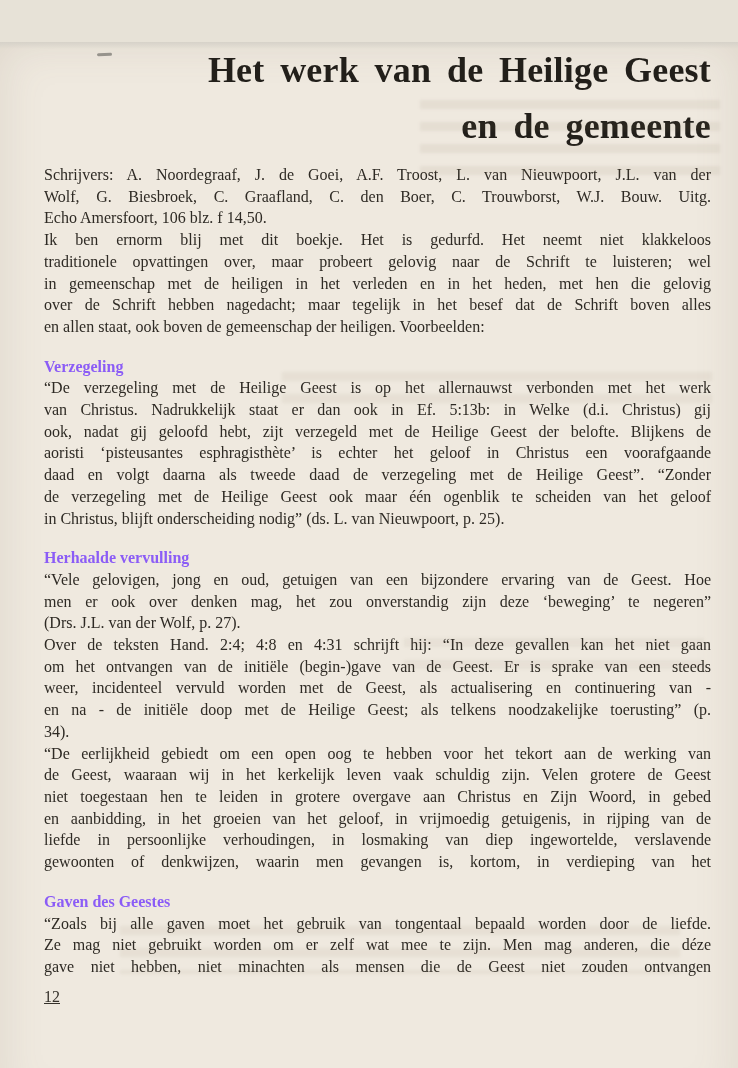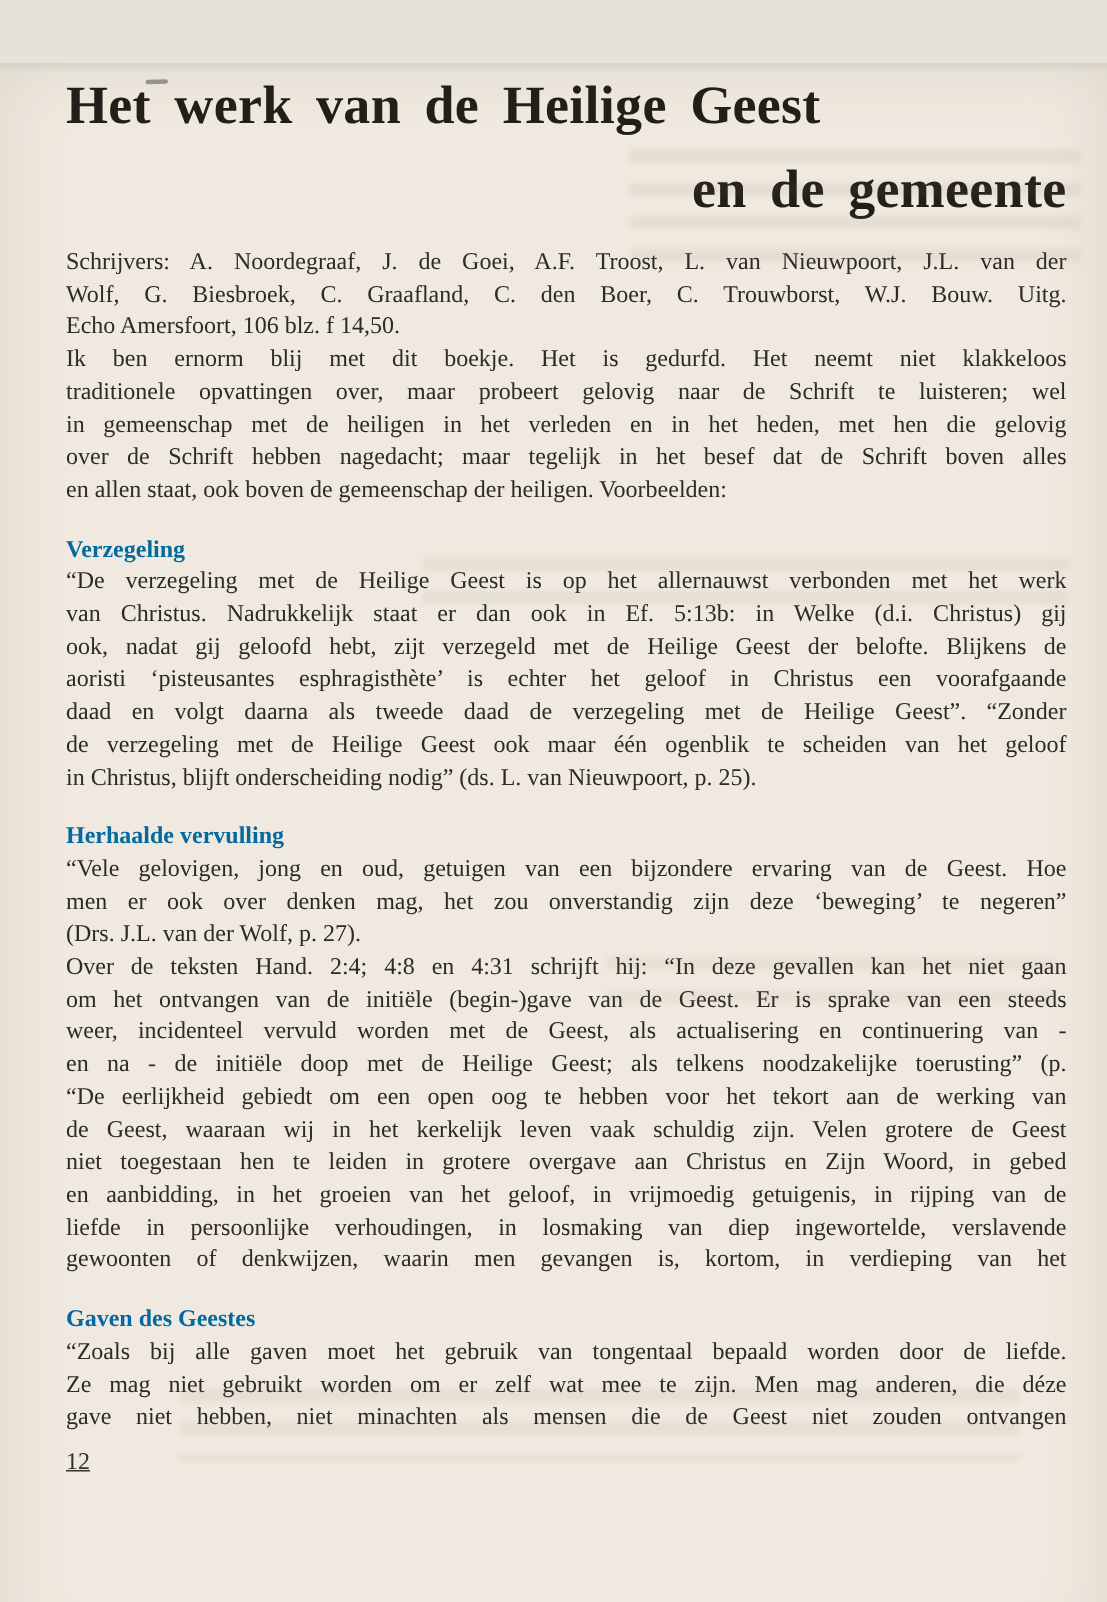--- a/index.html
+++ b/index.html
@@ -33,32 +33,32 @@
   .st3 { top:596px; right:34px; width:300px; height:40px;
          background:repeating-linear-gradient(180deg, rgba(125,108,82,0.065) 0 9px, transparent 9px 22px); }
   .st4 { top:884px; left:120px; width:560px; height:48px;
          background:repeating-linear-gradient(180deg, rgba(125,108,82,0.075) 0 9px, transparent 9px 22px); }
 
   h1.title {
     margin:42px 0 0 0; padding:0;
     font-size:36px; line-height:56px; font-weight:bold;
     color:#221f1a; word-spacing:0.18em; letter-spacing:0.2px;
   }
-  h1.title .t1 { display:block; text-align:left; }
+  h1.title .t1 { display:block; text-align:right; }
   h1.title .t2 { display:block; text-align:right; }
 
   .block { margin:0; font-size:16px; line-height:21.7px; }
   .byline { margin-top:10px; }
 
   .tline { text-align:justify; text-align-last:justify; white-space:normal; }
   .tline.lastline { text-align-last:left; }
 
   h2.heading {
     margin:18px 0 0 0; padding:0;
-    font-size:16px; line-height:21.7px; font-weight:bold; color:#0369a1;
+    font-size:16px; line-height:21.7px; font-weight:bold; color:#8b5cf6;
   }
 
   .pageno { margin-top:8px; font-size:16px; line-height:21.7px; color:#35312a;text-decoration:underline; }
 </style>
 </head>
 <body>
 
 <div class="page">
   <div class="edge-top"></div>
   <div class="scan-mark"></div>
@@ -103,20 +103,21 @@
     <div class="block">
         <div class="tline">“Vele gelovigen, jong en oud, getuigen van een bijzondere ervaring van de Geest. Hoe</div>
         <div class="tline">men er ook over denken mag, het zou onverstandig zijn deze ‘beweging’ te negeren”</div>
         <div class="tline lastline">(Drs. J.L. van der Wolf, p. 27).</div>
       </div>
     <div class="block">
         <div class="tline">Over de teksten Hand. 2:4; 4:8 en 4:31 schrijft hij: “In deze gevallen kan het niet gaan</div>
         <div class="tline">om het ontvangen van de initiële (begin-)gave van de Geest. Er is sprake van een steeds</div>
         <div class="tline">weer, incidenteel vervuld worden met de Geest, als actualisering en continuering van -</div>
         <div class="tline">en na - de initiële doop met de Heilige Geest; als telkens noodzakelijke toerusting” (p.</div>
+        <div class="tline lastline">34).</div>
       </div>
     <div class="block">
         <div class="tline">“De eerlijkheid gebiedt om een open oog te hebben voor het tekort aan de werking van</div>
         <div class="tline">de Geest, waaraan wij in het kerkelijk leven vaak schuldig zijn. Velen grotere de Geest</div>
         <div class="tline">niet toegestaan hen te leiden in grotere overgave aan Christus en Zijn Woord, in gebed</div>
         <div class="tline">en aanbidding, in het groeien van het geloof, in vrijmoedig getuigenis, in rijping van de</div>
         <div class="tline">liefde in persoonlijke verhoudingen, in losmaking van diep ingewortelde, verslavende</div>
         <div class="tline">gewoonten of denkwijzen, waarin men gevangen is, kortom, in verdieping van het</div>
       </div>
   </section>

